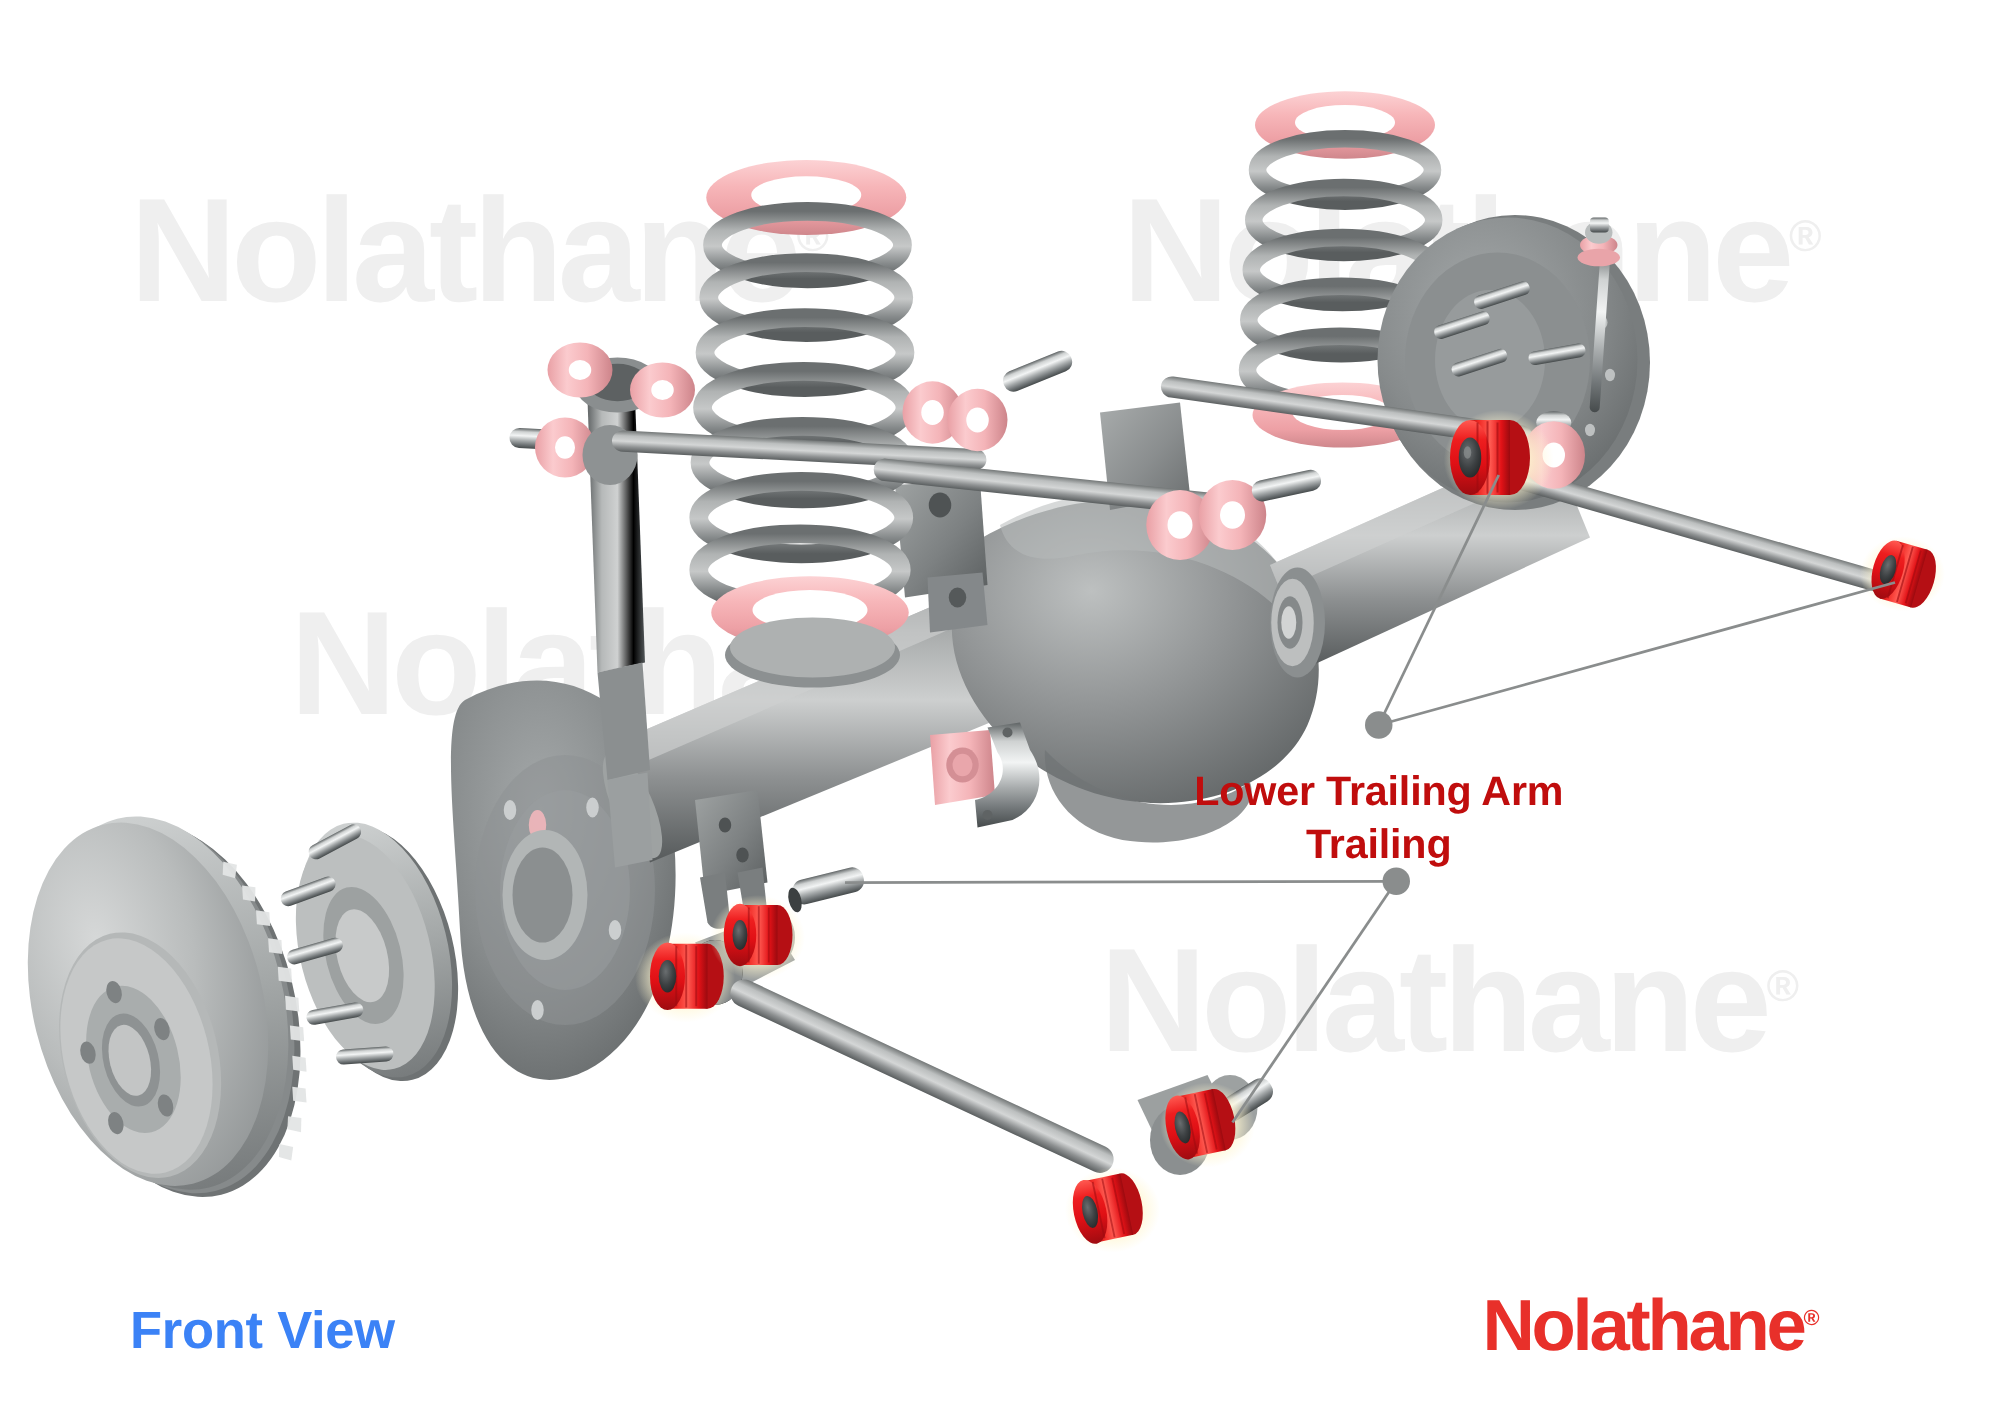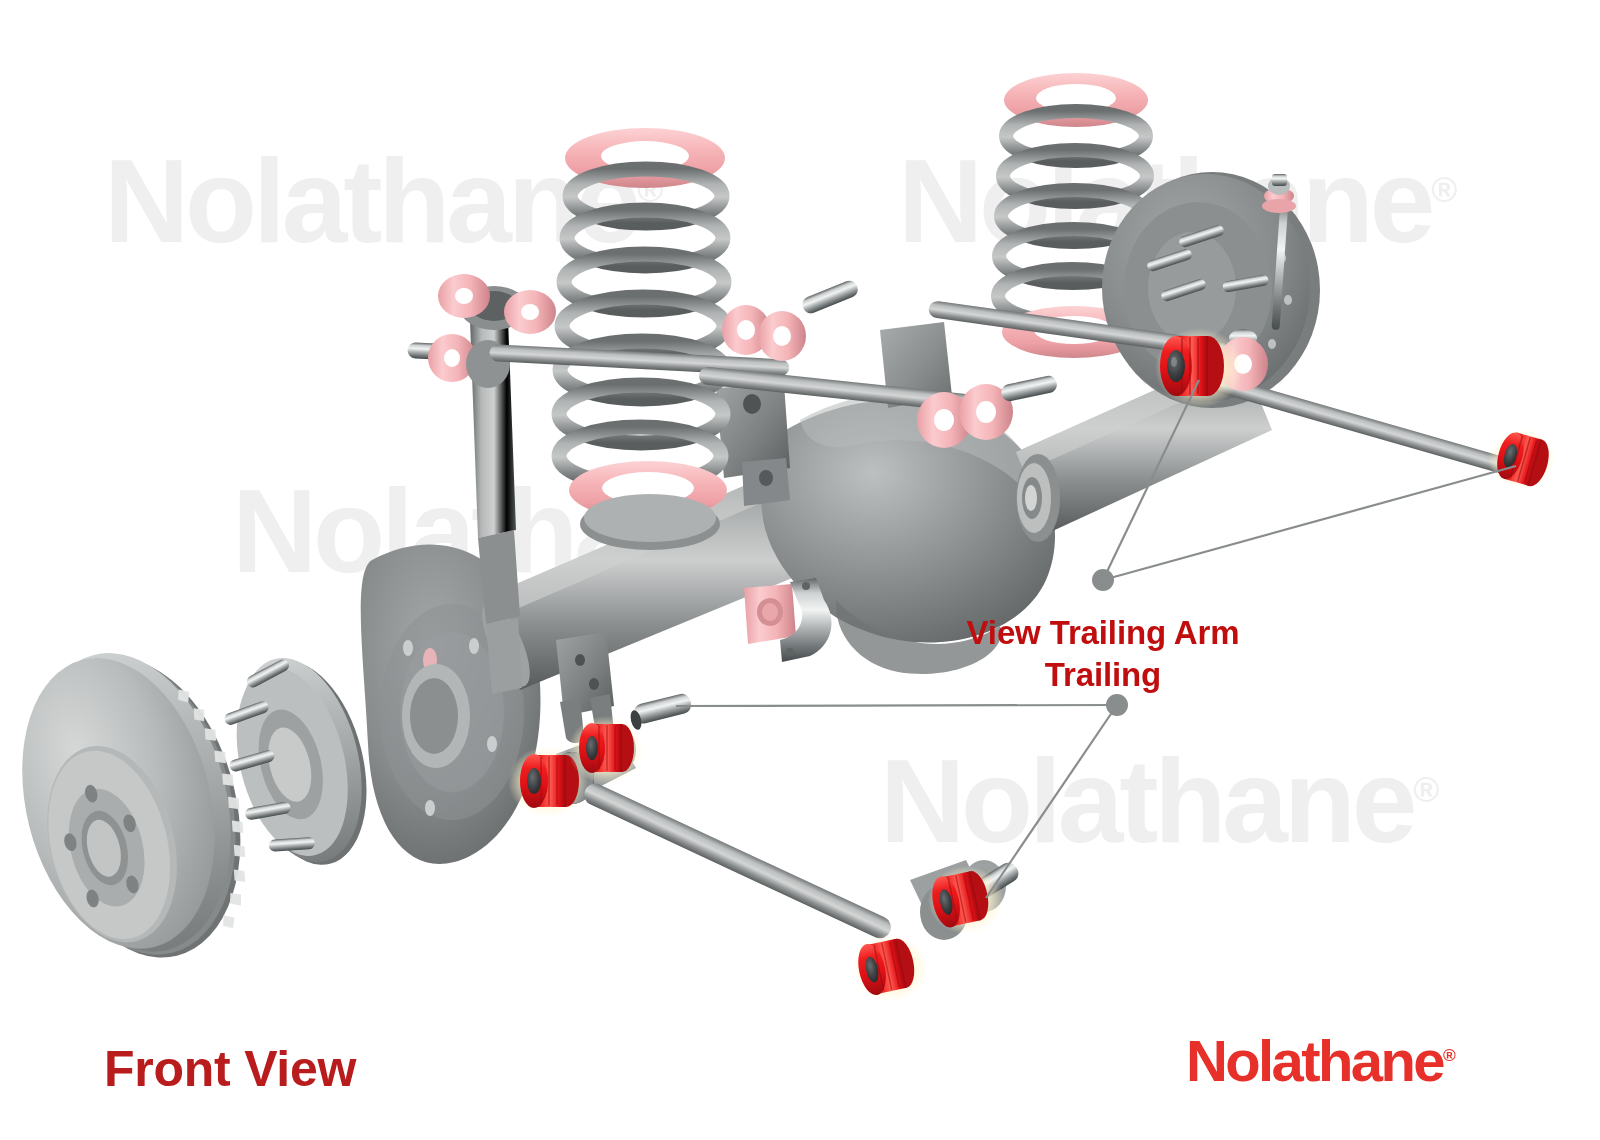--- a/index.html
+++ b/index.html
@@ -56,24 +56,24 @@
     font-size: 33px;
     line-height: 1.26;
     letter-spacing: -0.004em;
   }
 
   
   #front-view {
     position: absolute;
     left: 104px;
     top: 1040px;
-    color: #b91c1c;
+    color: #3b82f6;
     font-family: "Liberation Sans", sans-serif;
     font-weight: bold;
-    font-size: 50px;
+    font-size: 42px;
     letter-spacing: -0.005em;
     text-align: right;
   }
 
   
   #brand {
     position: absolute;
     left: 1186px;
     top: 1032px;
     color: #E8302A;
@@ -627,21 +627,21 @@
       <line x1="1117" y1="705" x2="676" y2="706"></line>
       <line x1="1117" y1="705" x2="986" y2="898"></line>
     </g>
     <g fill="#8a8d8d">
       <circle cx="1103" cy="580" r="11"></circle>
       <circle cx="1117" cy="705" r="11"></circle>
     </g>
   </svg>
 
   <div id="callout">
-    <div>View Trailing Arm</div>
+    <div>Lower Trailing Arm</div>
     <div>Trailing</div>
   </div>
 
   <div id="front-view">Front View</div>
 
   <div id="brand"><span>Nolathane</span><span class="reg">®</span></div>
 
 </div>
 
 </body></html>

